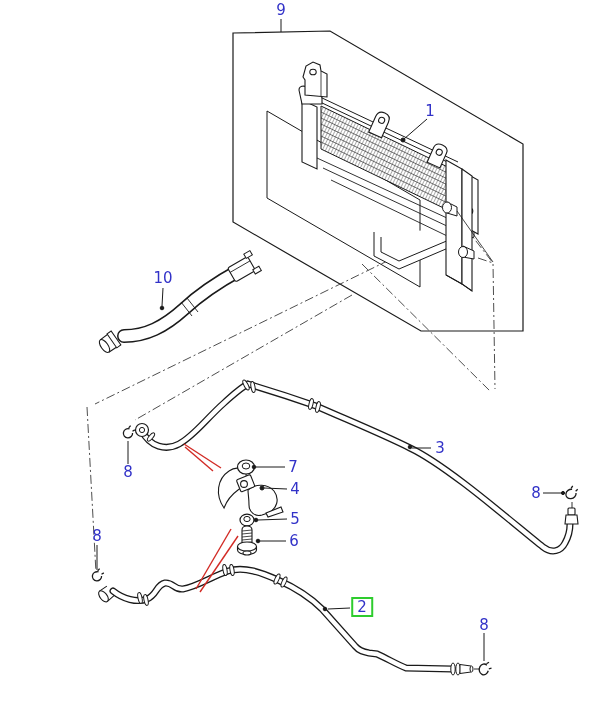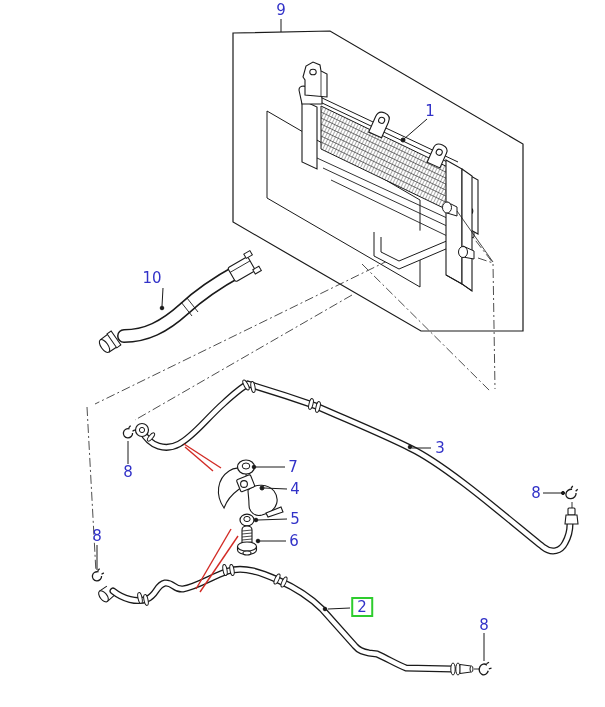--- a/index.html
+++ b/index.html
@@ -261,21 +261,21 @@
         <circle cx="563" cy="493" r="1.6"></circle>
     <path d="M97,545 L97,570" fill="none"></path>
     <path d="M350,608 L328,609" fill="none"></path>
         <circle cx="325" cy="609" r="1.8"></circle>
     <path d="M484,633 L484,661" fill="none"></path>
   </g>
 </svg>
 
 <div class="callout" style="left:281px;top:10px">9</div>
 <div class="callout" style="left:430px;top:111px">1</div>
-<div class="callout" style="left:152px;top:278px">10</div>
+<div class="callout" style="left:163px;top:278px">10</div>
 <div class="callout" style="left:128px;top:472px">8</div>
 <div class="callout" style="left:293px;top:467px">7</div>
 <div class="callout" style="left:295px;top:489px">4</div>
 <div class="callout" style="left:295px;top:519px">5</div>
 <div class="callout" style="left:294px;top:541px">6</div>
 <div class="callout" style="left:440px;top:448px">3</div>
 <div class="callout" style="left:536px;top:493px">8</div>
 <div class="callout" style="left:97px;top:536px">8</div>
 <div class="callout highlighted" style="left:362px;top:607px">2</div>
 <div class="callout" style="left:484px;top:625px">8</div>

